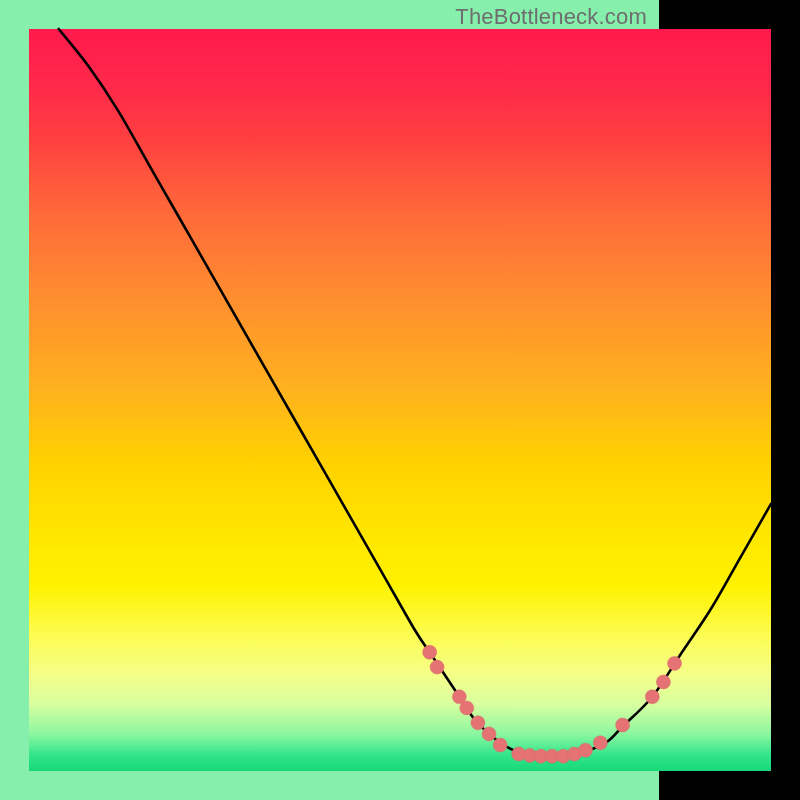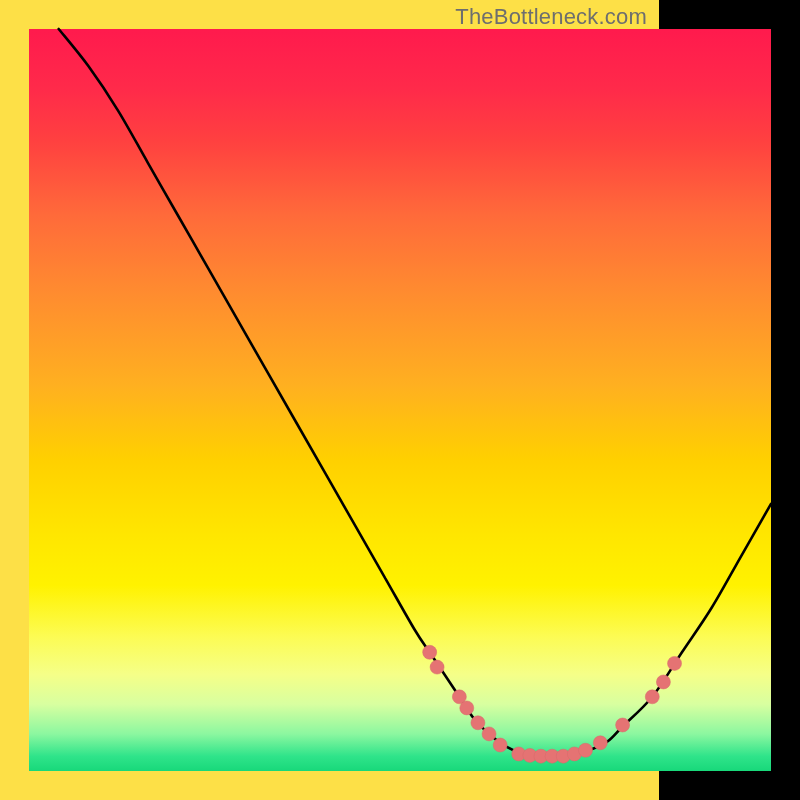--- a/index.html
+++ b/index.html
@@ -8,21 +8,21 @@
     width: 800px;
     height: 800px;
     background: #000;
     overflow: hidden;
     font-family: Arial, Helvetica, sans-serif;
   }
   .stage {
     position: relative;
     width: 659px;
     height: 800px;
-    background: #fde047;
+    background: #86efac;
   }
   .plot-area {
     position: absolute;
     left: 29px;
     top: 29px;
     width: 742px;
     height: 742px;
     background: linear-gradient(to bottom,
       #ff1a4d 0%,
       #ff2a4a 8%,

